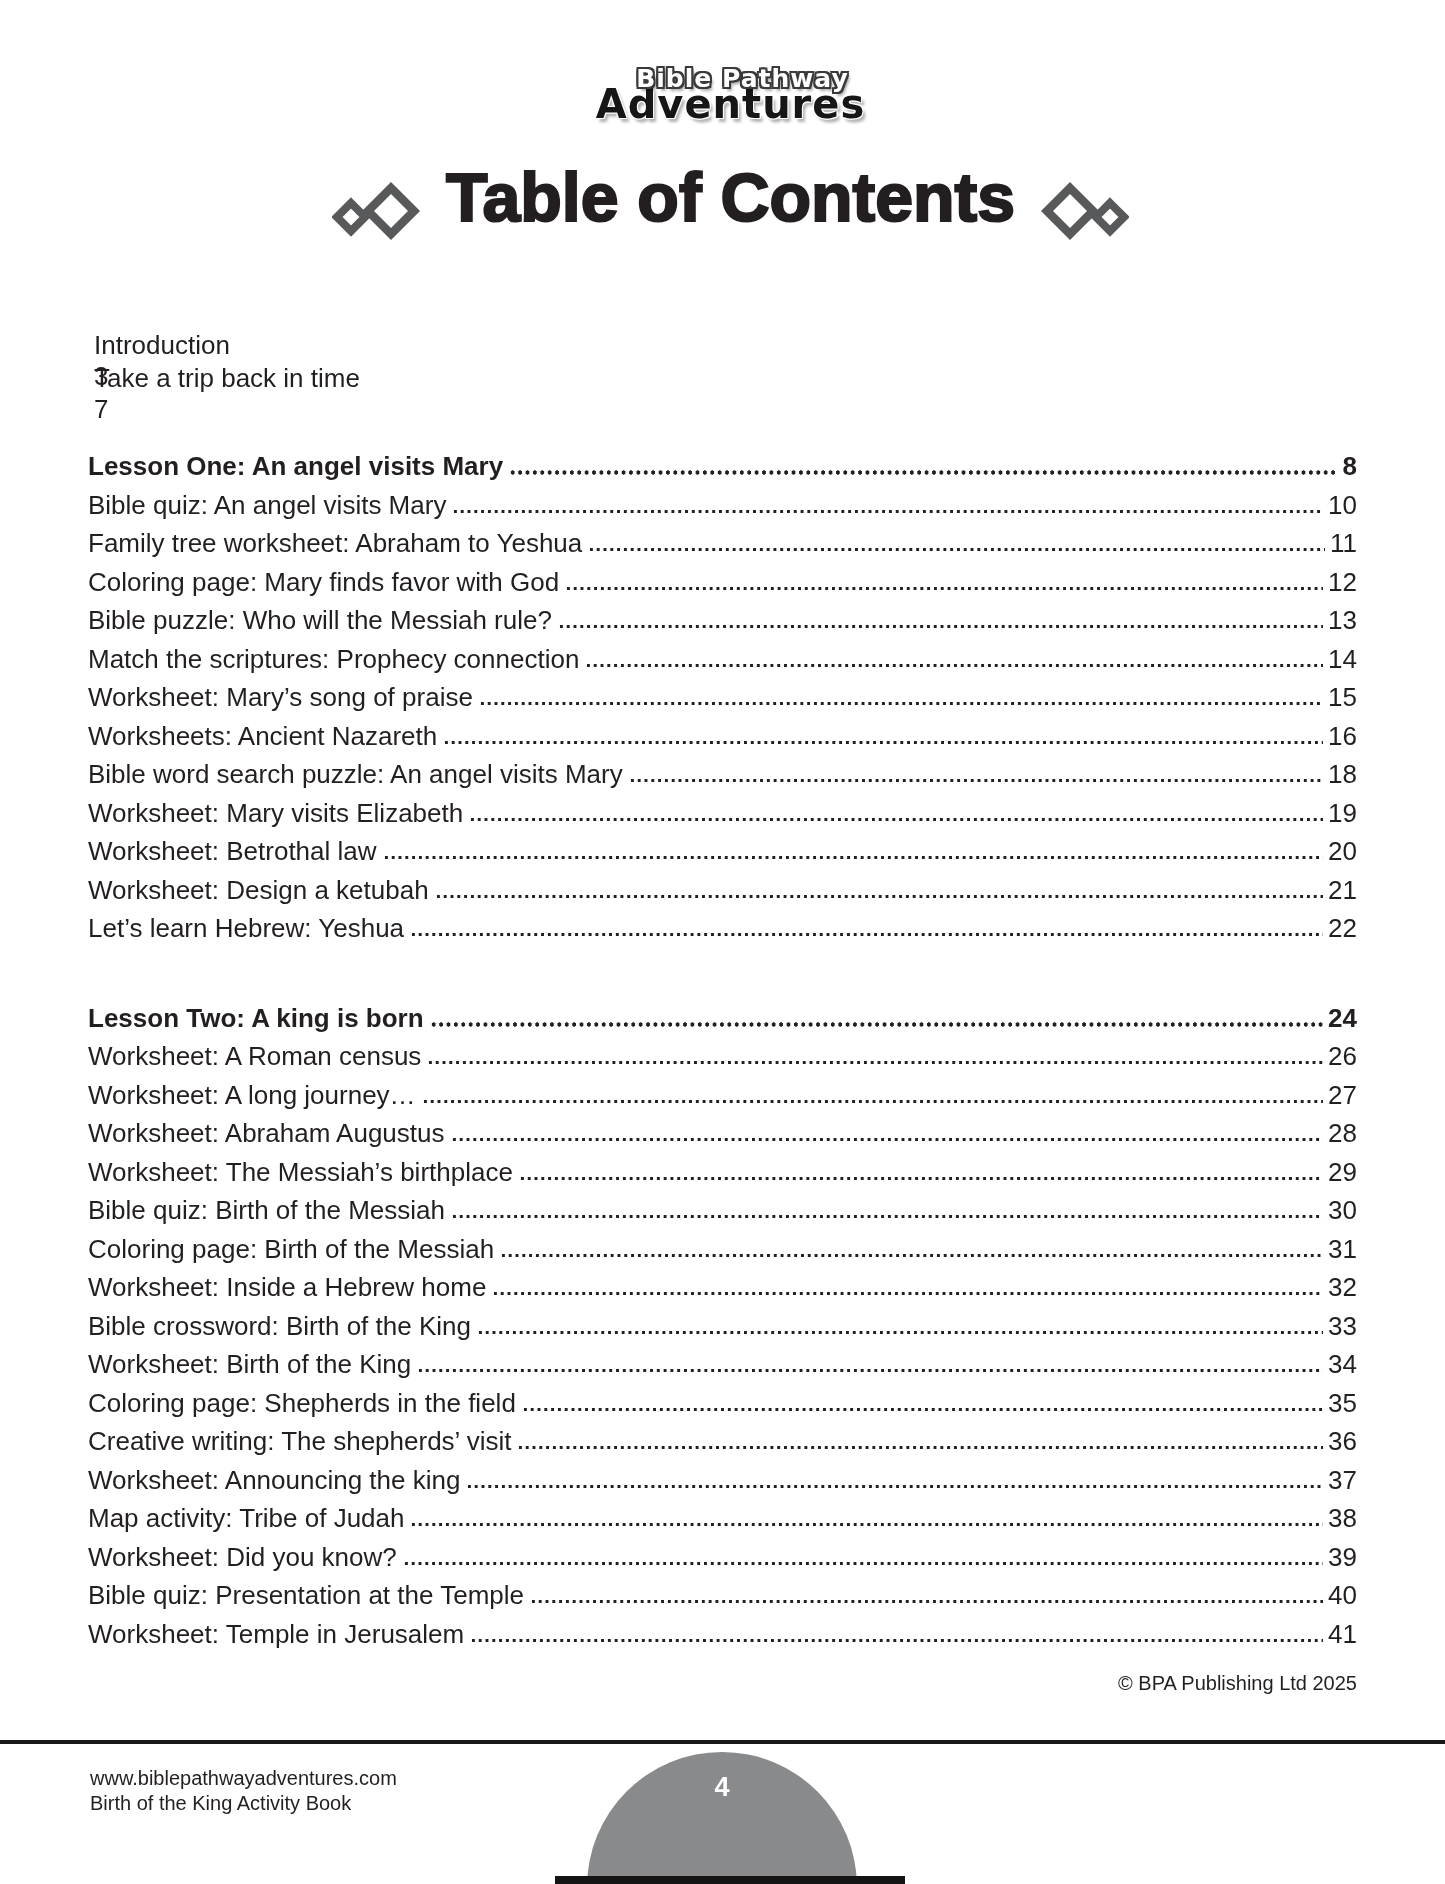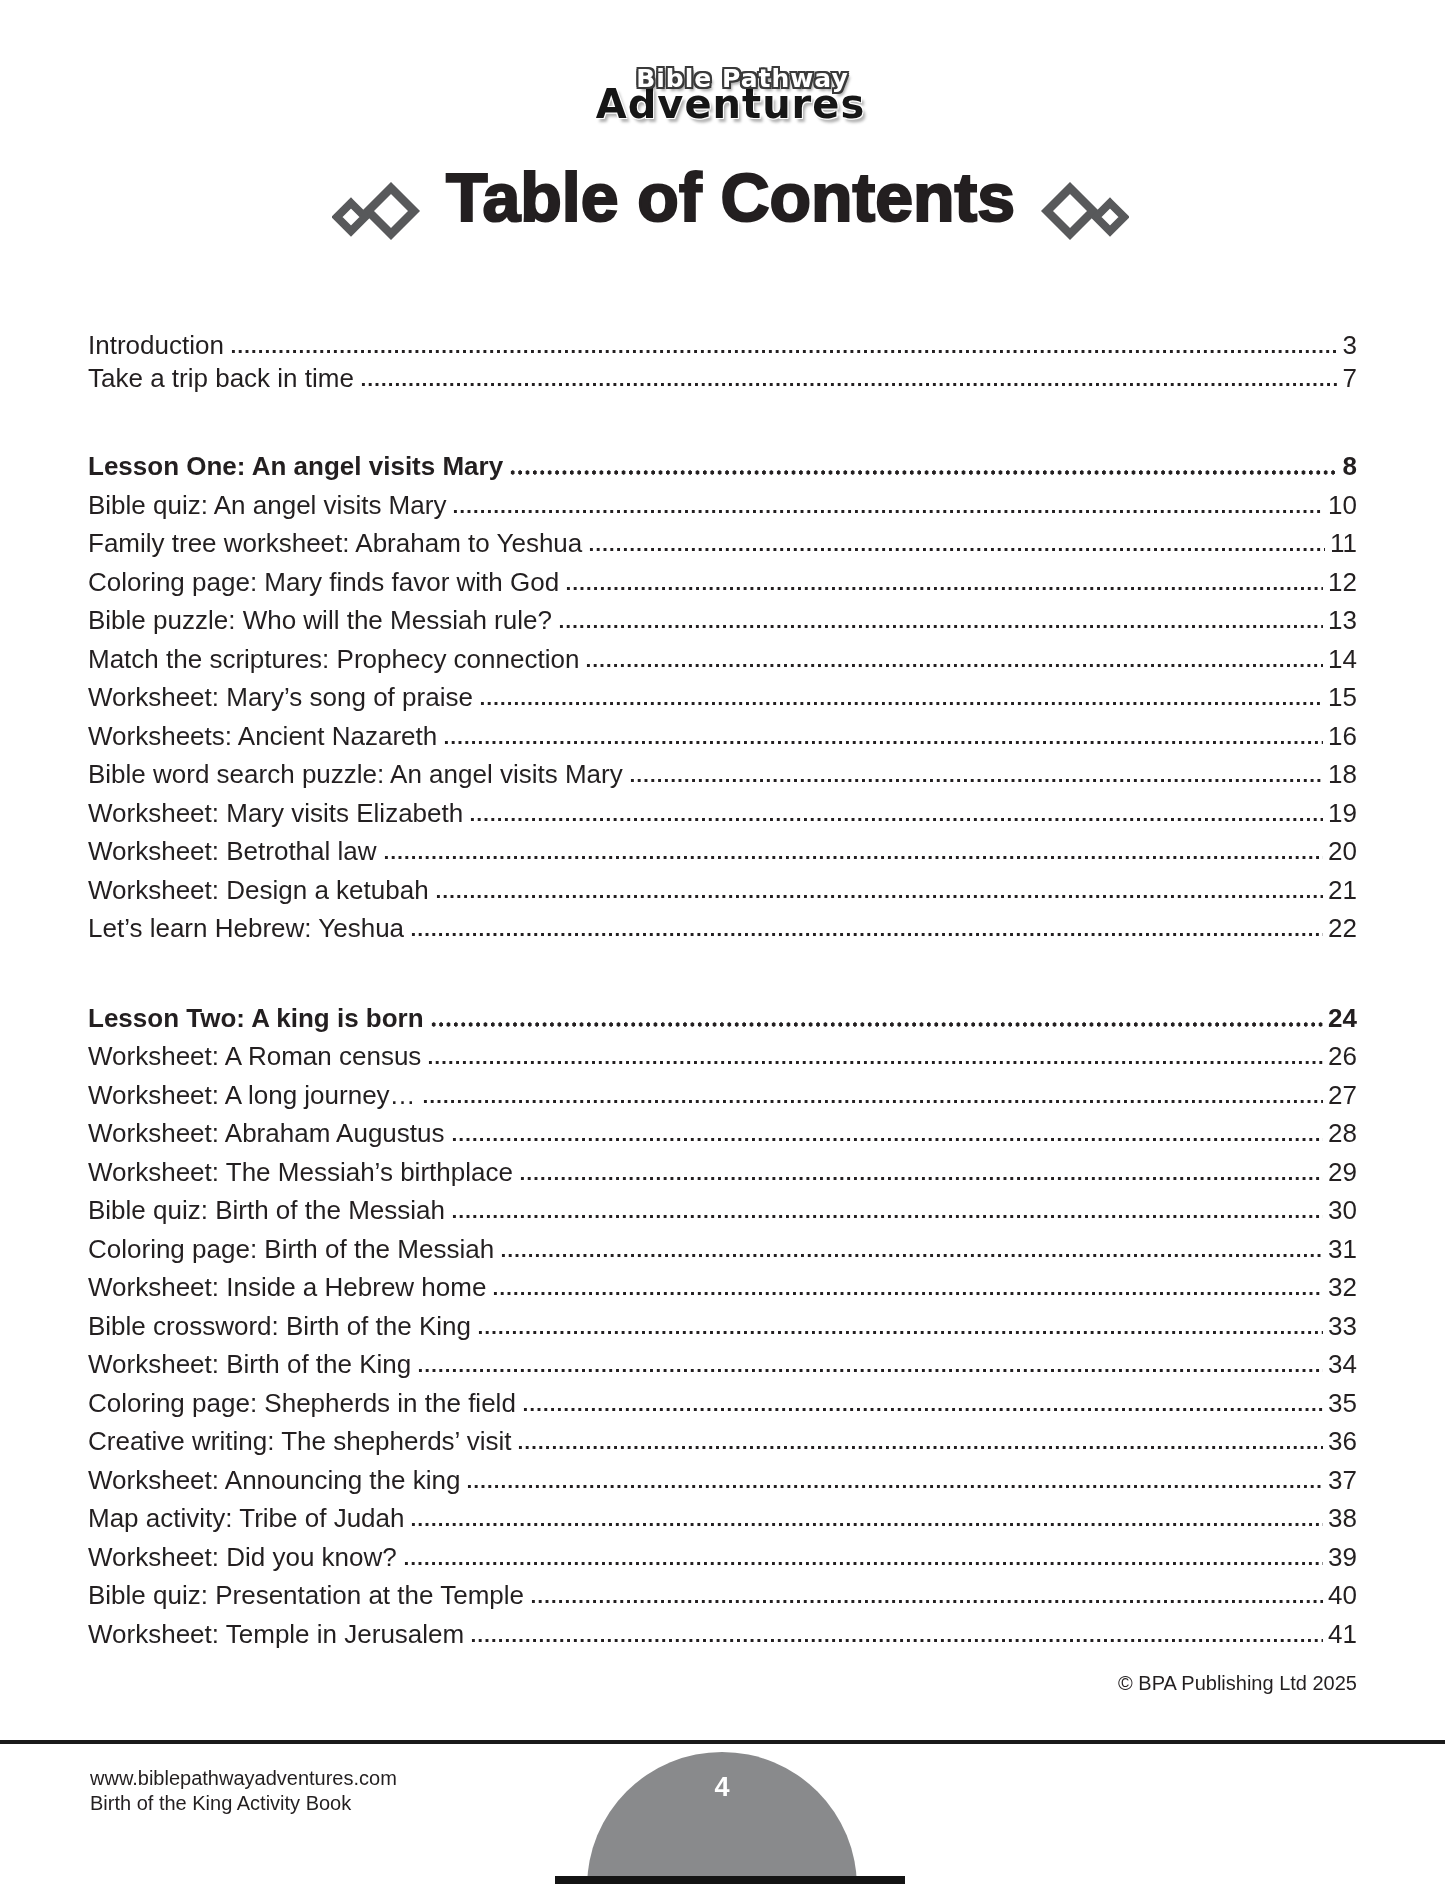--- a/index.html
+++ b/index.html
@@ -28,21 +28,21 @@
   .title-row{position:absolute;top:160px;left:0;width:100%;
     display:flex;justify-content:center;align-items:flex-start;gap:20px;padding-left:8px;}
   .page-title{
     font-family:"Liberation Sans",sans-serif;font-weight:900;font-size:68px;line-height:1.1;
     color:#231f20;-webkit-text-stroke:2.2px #231f20;letter-spacing:0;white-space:nowrap;
   }
   .diamonds{margin-top:22px;flex:0 0 auto;}
   
   .toc{position:absolute;left:88px;right:88px;top:330px;}
   .toc-row{display:flex;align-items:baseline;height:38.5px;font-size:26px;}
-  .toc-intro .toc-row{height:33px;}
+  .toc-intro .toc-row{height:33px;flex-direction:column;}
   .toc-section{margin-top:55px;}
   .toc-section.second{margin-top:51px;}
   .toc-row.heading{font-weight:bold;}
   .toc-label{white-space:nowrap;flex:0 0 auto;}
   .toc-leader{
     flex:1 1 auto;height:5px;margin:0 5px 0 6px;
     background-image:radial-gradient(circle,#231f20 1.6px,transparent 1.8px);
     background-size:6.8px 5px;background-position:left bottom;background-repeat:repeat-x;
   }
   .toc-row.heading .toc-leader{

